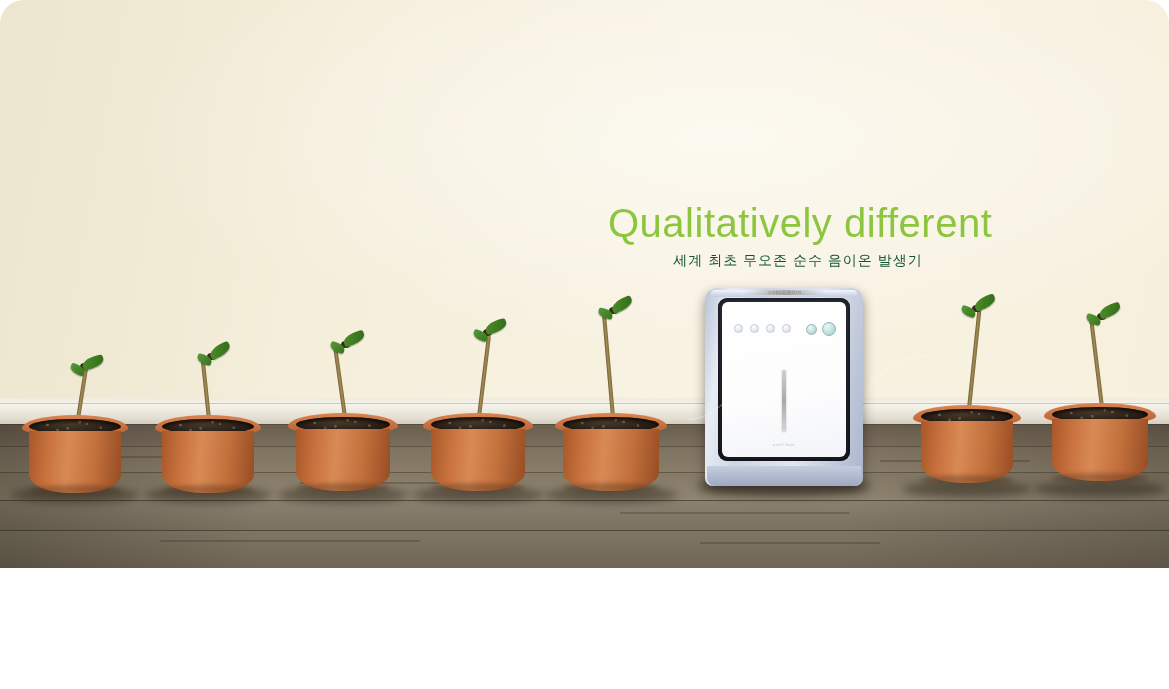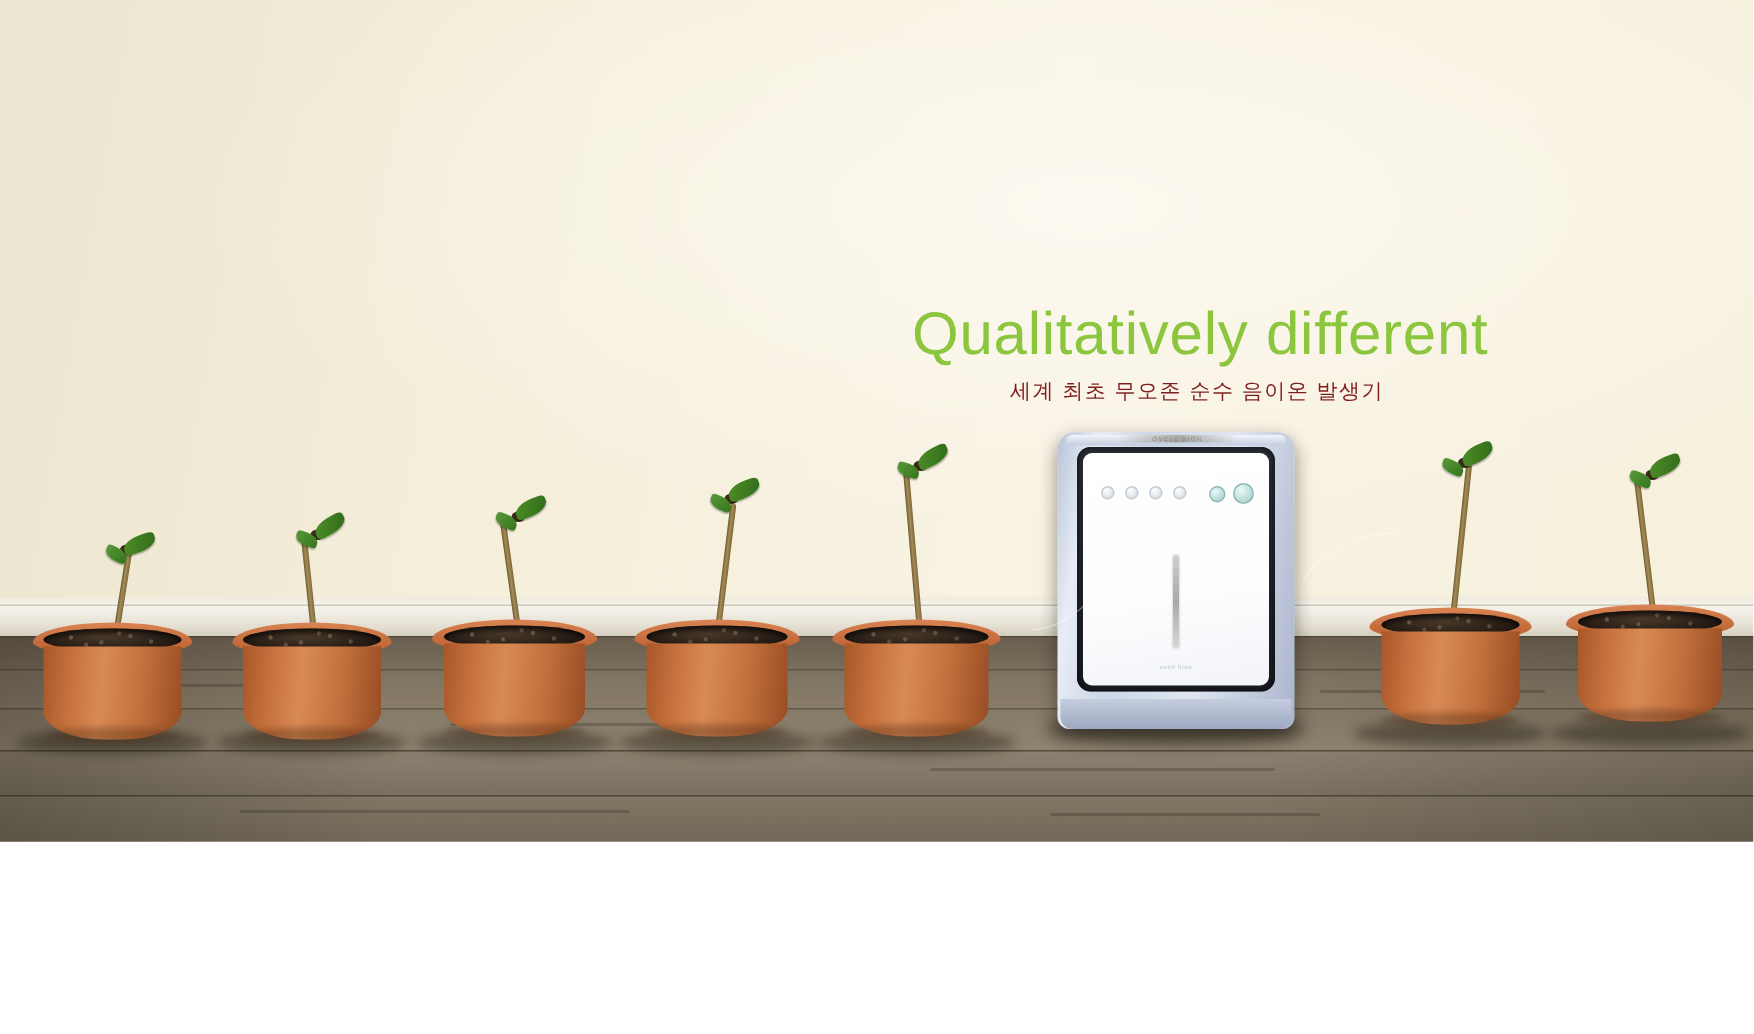--- a/index.html
+++ b/index.html
@@ -1,17 +1,17 @@
 <!DOCTYPE html>
 <html><head>
 <meta charset="utf-8">
 <style>
   html,body{margin:0;padding:0;background:#fff;}
   body{width:1169px;height:689px;overflow:hidden;font-family:"Liberation Sans",sans-serif;}
-  .page{position:relative;width:1169px;height:561px;overflow:hidden;background:#fff;}
+  .page{position:relative;width:1169px;height:689px;overflow:hidden;background:#fff;border-radius:24px;}
 
   
   .hero{position:absolute;left:0;top:0;width:1169px;height:568px;overflow:hidden;}
   .wall{position:absolute;left:0;top:0;width:1169px;height:405px;
     background:linear-gradient(100deg,#ece5cf 0%,#f4eeda 28%,#f8f2e2 58%,#f6f0dd 100%);}
   .wall:after{content:"";position:absolute;left:0;top:0;width:100%;height:100%;
     background:radial-gradient(ellipse at 62% 34%,rgba(255,255,252,.55) 0%,rgba(255,255,250,0) 58%);}
   .baseboard{position:absolute;left:0;top:398px;width:1169px;height:28px;
     background:linear-gradient(180deg,#efeadd 0%,#f7f4ec 22%,#e3ded1 72%,#cfc9ba 100%);
     box-shadow:0 1px 0 rgba(120,110,95,.35);}
@@ -88,21 +88,21 @@
     background:linear-gradient(180deg,#c5cedf,#9ea8c0);}
   .device .dshadow{position:absolute;left:-8px;bottom:-10px;width:174px;height:20px;border-radius:50%;
     background:rgba(22,16,10,.45);filter:blur(5px);}
   .airwisp{position:absolute;border-radius:50%;border:1px solid rgba(255,255,255,.30);
     border-color:rgba(255,255,255,.35) transparent transparent transparent;transform:rotate(-25deg);}
 
   
   .headline{position:absolute;left:608px;top:203px;width:380px;
     font-size:40px;line-height:1;color:#8cc63e;letter-spacing:.5px;font-weight:300;white-space:nowrap;}
   .subhead{position:absolute;left:608px;top:252px;width:380px;text-align:center;
-    font-size:14px;color:#7f1d1d;letter-spacing:1px;white-space:nowrap;}
+    font-size:14px;color:#14532d;letter-spacing:1px;white-space:nowrap;}
 
   
   .footer{position:absolute;left:0;top:568px;width:1169px;height:121px;background:#fff;}
 </style>
 </head>
 <body>
 
 <div class="page">
 
   <div class="hero">

